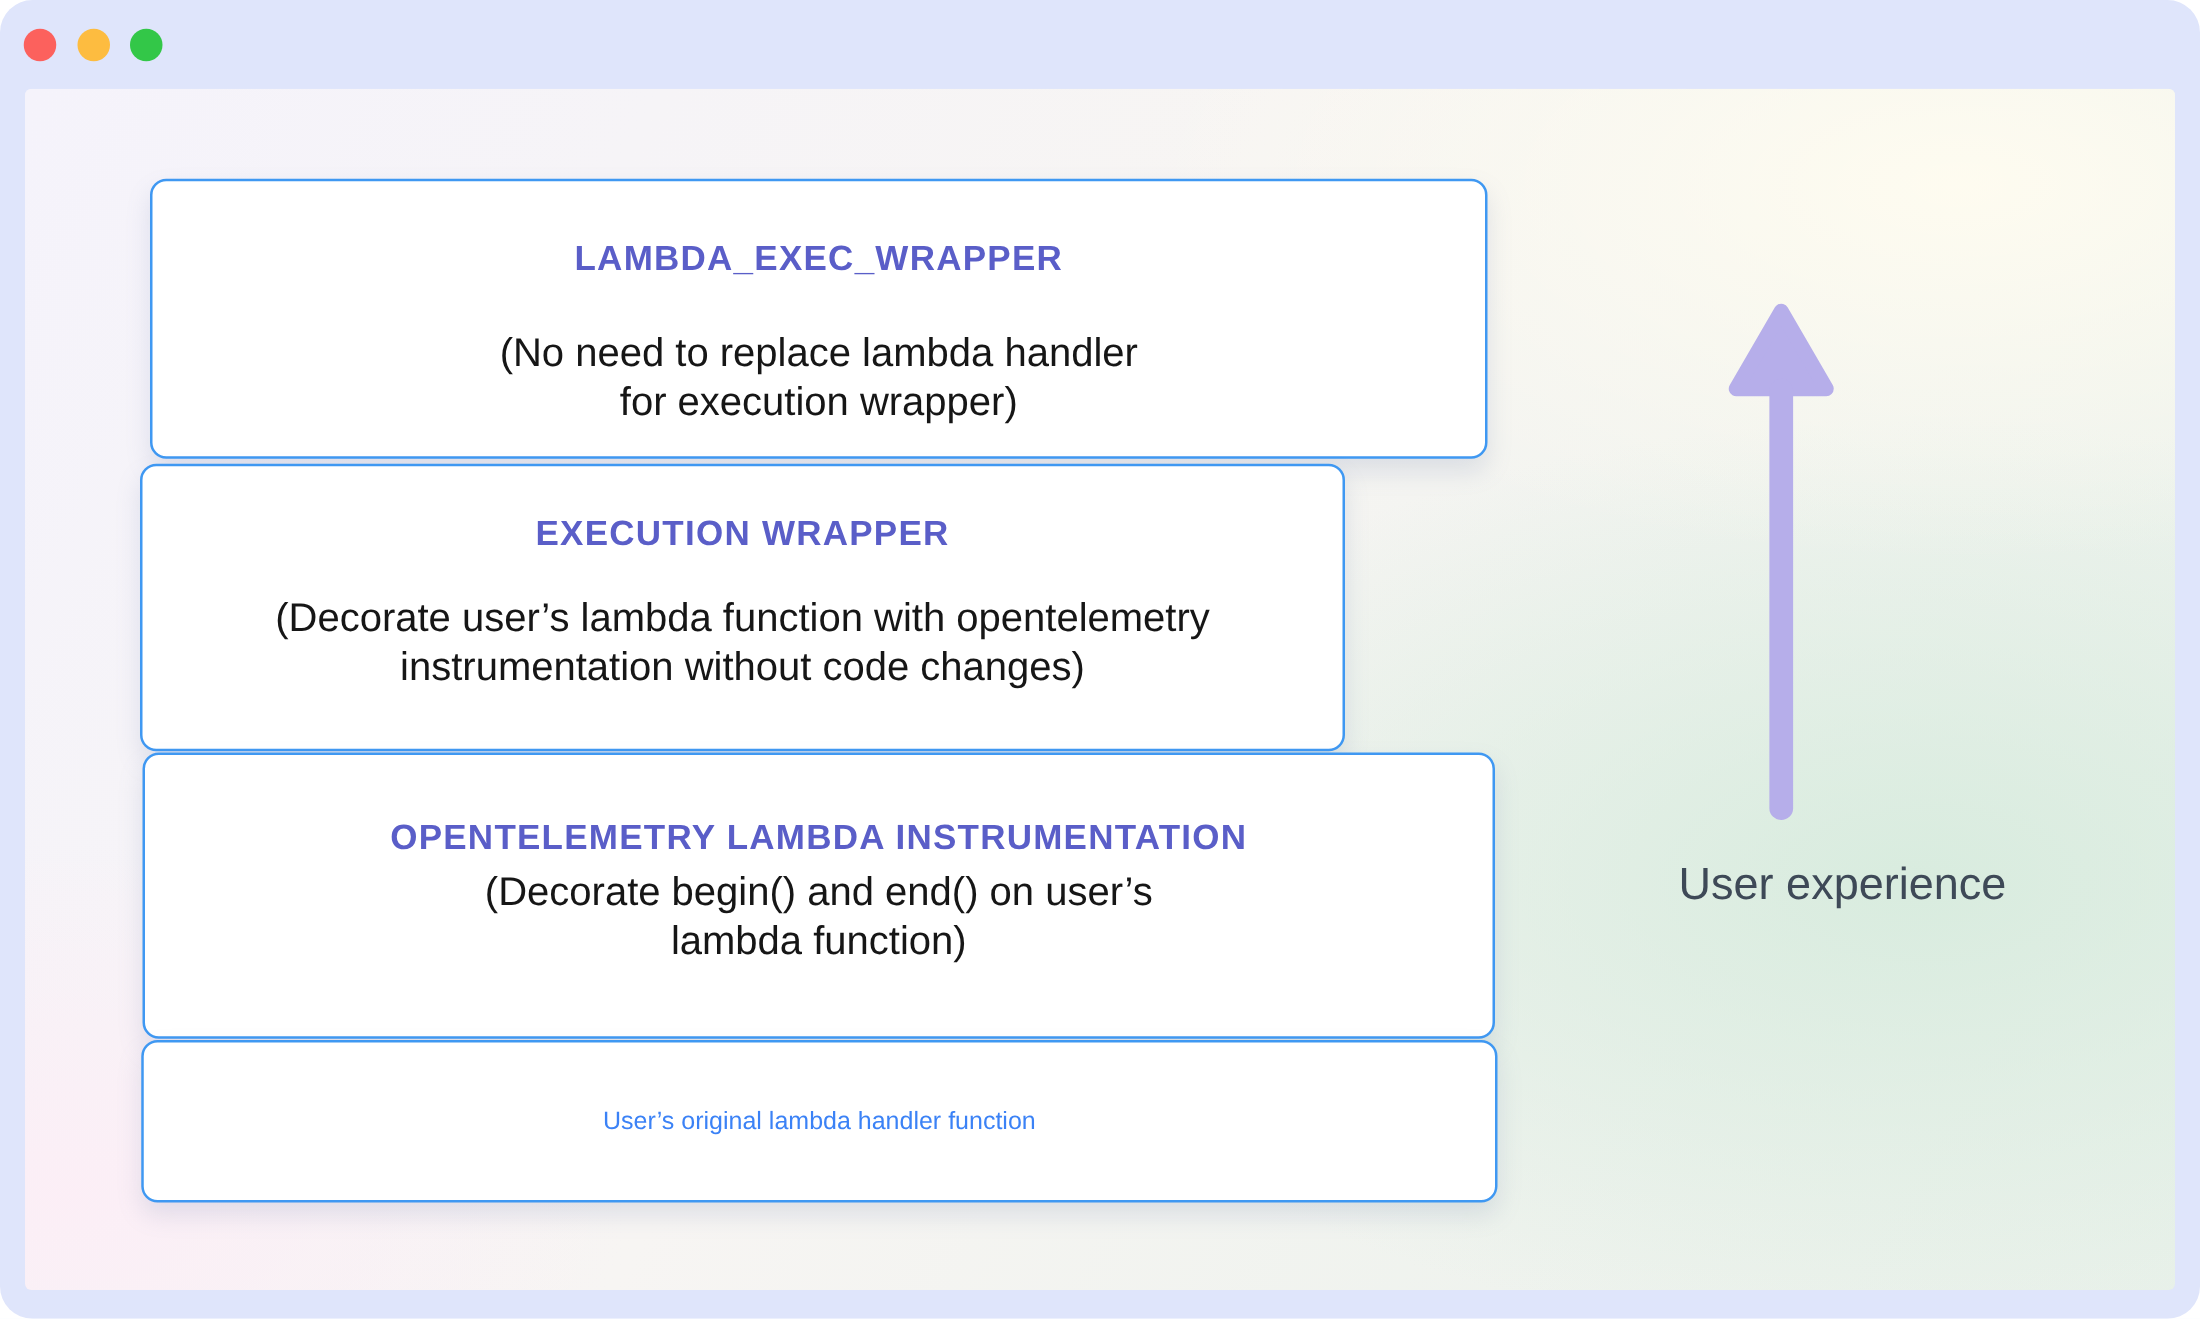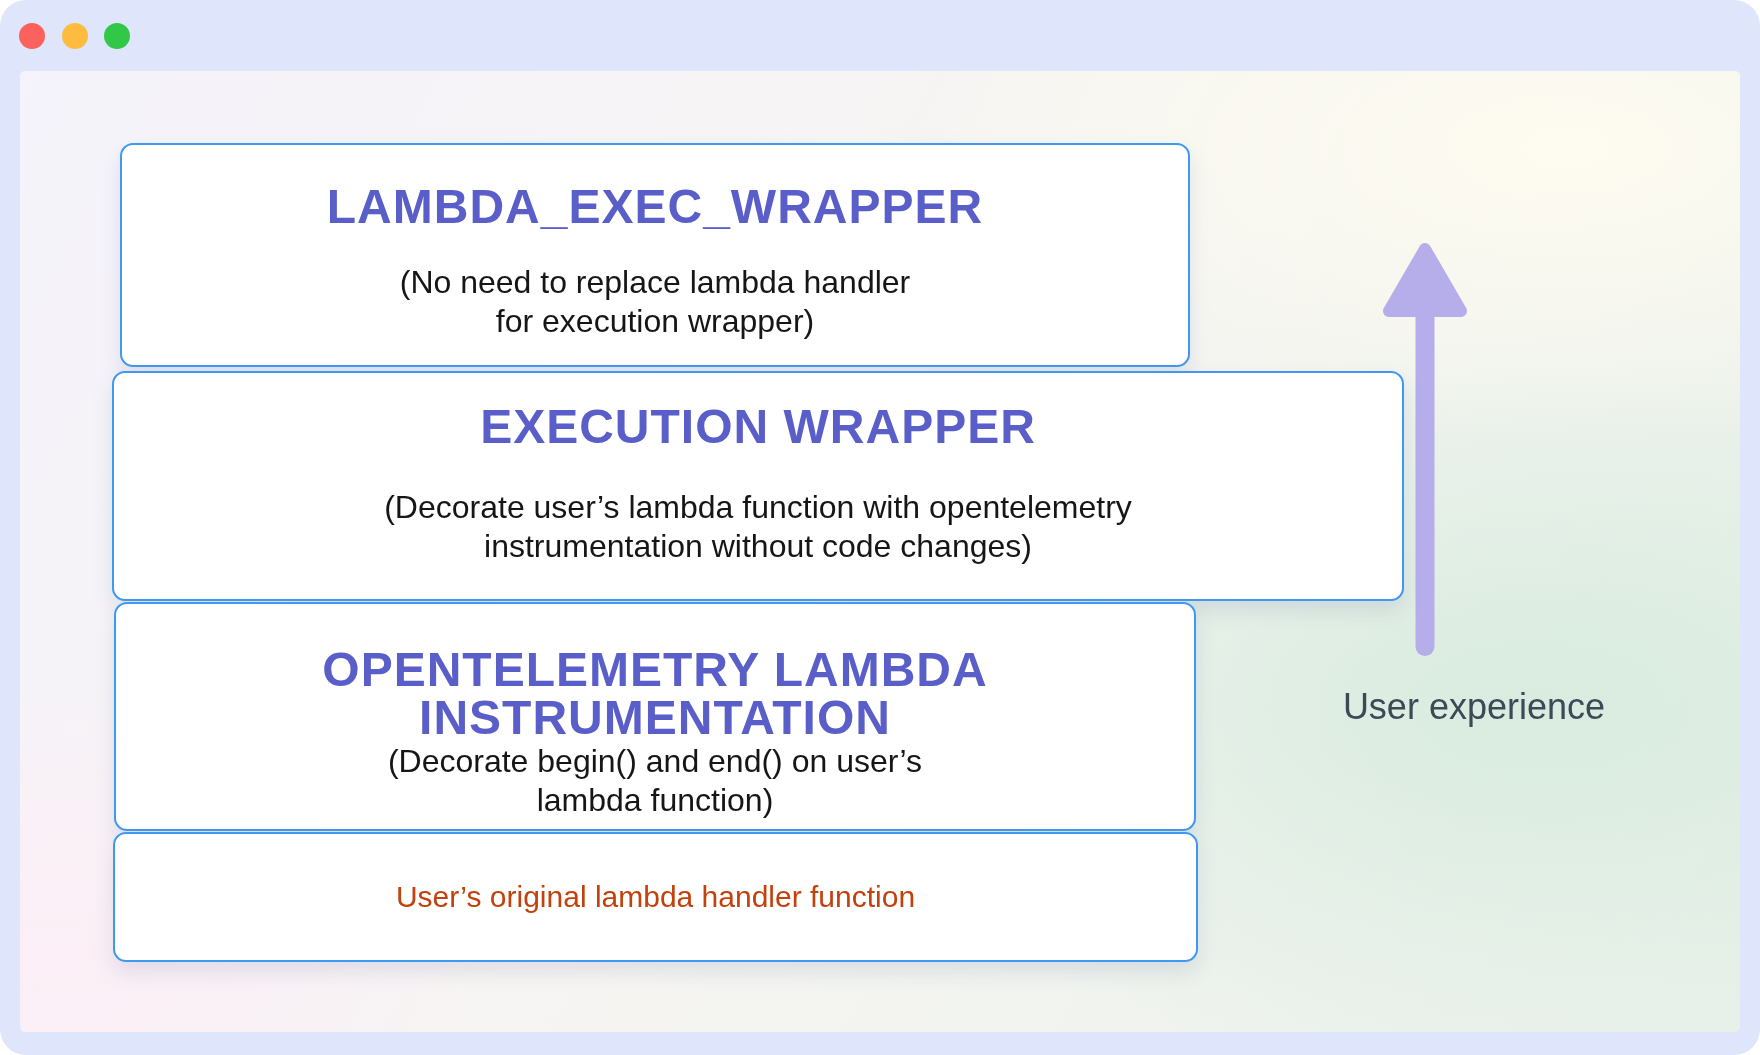--- a/index.html
+++ b/index.html
@@ -46,48 +46,48 @@
   .box {
     position: absolute;
     background: #ffffff;
     border: 2px solid #3f98f2;
     border-radius: 13px;
     box-shadow: 0 10px 20px rgba(110,125,170,0.18);
     box-sizing: border-box;
     text-align: center;
   }
   .box--1 { left: 100px; top: 72px;  width: 1070px; height: 224px; z-index: 1; }
-  .box--2 { left: 92px;  top: 300px; width: 1292px; height: 230px; z-index: 2; }
+  .box--2 { left: 92px;  top: 300px; width: 964px; height: 230px; z-index: 2; }
   .box--3 { left: 94px;  top: 531px; width: 1082px; height: 229px; z-index: 3; }
   .box--4 { left: 93px;  top: 761px; width: 1085px; height: 130px; z-index: 4;
             display: flex; align-items: center; justify-content: center; }
 
   .box-title {
-    font-size: 48px;
+    font-size: 28px;
     font-weight: 700;
     letter-spacing: 1px;
     line-height: 48px;
     color: #5a5ec8;
   }
   .box--1 .box-title { margin-top: 38px; }
   .box--2 .box-title { margin-top: 30px; }
   .box--3 .box-title { margin-top: 42px; }
 
   .box-desc {
     font-size: 32px;
     line-height: 39px;
     color: #161616;
   }
   .box--1 .box-desc { margin-top: 32px; }
-  .box--2 .box-desc { margin-top: 37px; }
+  .box--2 .box-desc { margin-top: 24px; }
   .box--3 .box-desc { }
 
   .box-plain {
-    font-size: 30px;
-    color: #c2410c;
+    font-size: 20px;
+    color: #3b82f6;
   }
 
   .ux-arrow {
     position: absolute;
     left: 1345px; top: 168px;
     width: 120px; height: 420px;
     z-index: 1;
   }
   .ux-label {
     position: absolute;

